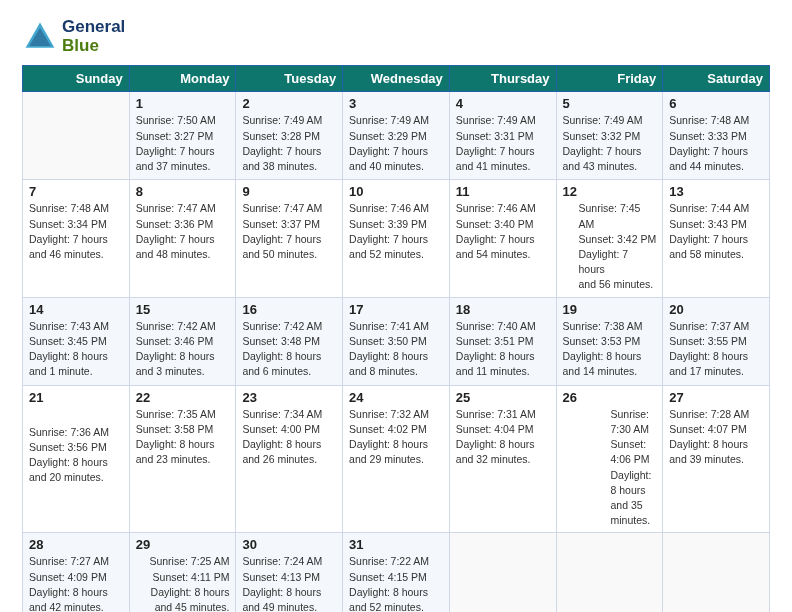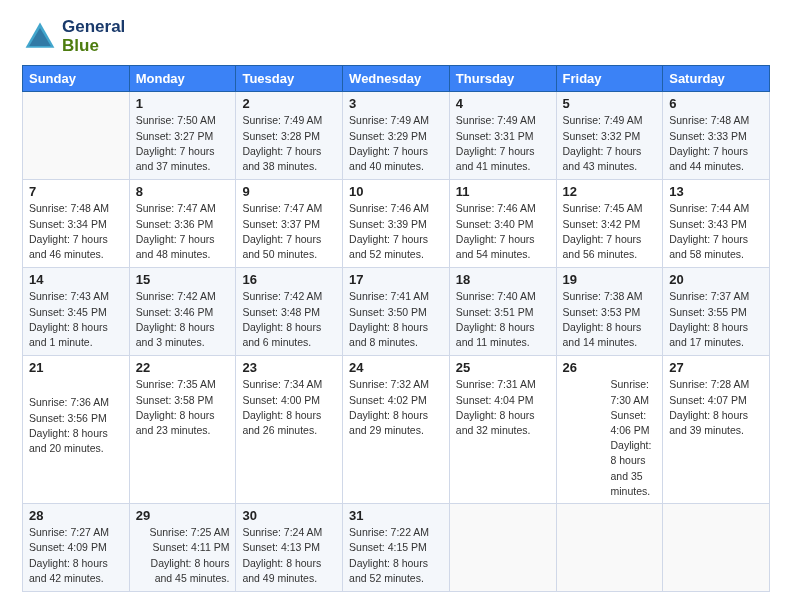--- a/index.html
+++ b/index.html
@@ -43,26 +43,26 @@
     .calendar-subtitle {
       font-size: 15px;
       color: #444;
     }
     table {
       width: 100%;
       border-collapse: collapse;
       table-layout: fixed;
     }
     thead tr th {
-      background: #3b82f6;
+      background: #0f766e;
       color: #fff;
       font-size: 13px;
       font-weight: bold;
       padding: 5px 6px;
-      text-align: left;
+      text-align: right;
       border: 1px solid #2060a8;
     }
     tbody tr td {
       border: 1px solid #d0d8e8;
       vertical-align: top;
       padding: 4px 6px;
       height: 88px;
       background: #fff;
       font-size: 11px;
       color: #333;
@@ -196,21 +196,21 @@
           </td>
           <td>
             <span class="day-number">11</span>
             <div class="day-info" style="white-space: pre-line;">Sunrise: 7:46 AM
 Sunset: 3:40 PM
 Daylight: 7 hours
 and 54 minutes.</div>
           </td>
           <td>
             <span class="day-number">12</span>
-            <div class="day-info" style="white-space: pre-line;">Sunrise: 7:45 AM
+            <div class="day-info" style="white-space: pre-line; margin-left: 16px;">Sunrise: 7:45 AM
 Sunset: 3:42 PM
 Daylight: 7 hours
 and 56 minutes.</div>
           </td>
           <td>
             <span class="day-number">13</span>
             <div class="day-info" style="white-space: pre-line;">Sunrise: 7:44 AM
 Sunset: 3:43 PM
 Daylight: 7 hours
 and 58 minutes.</div>

